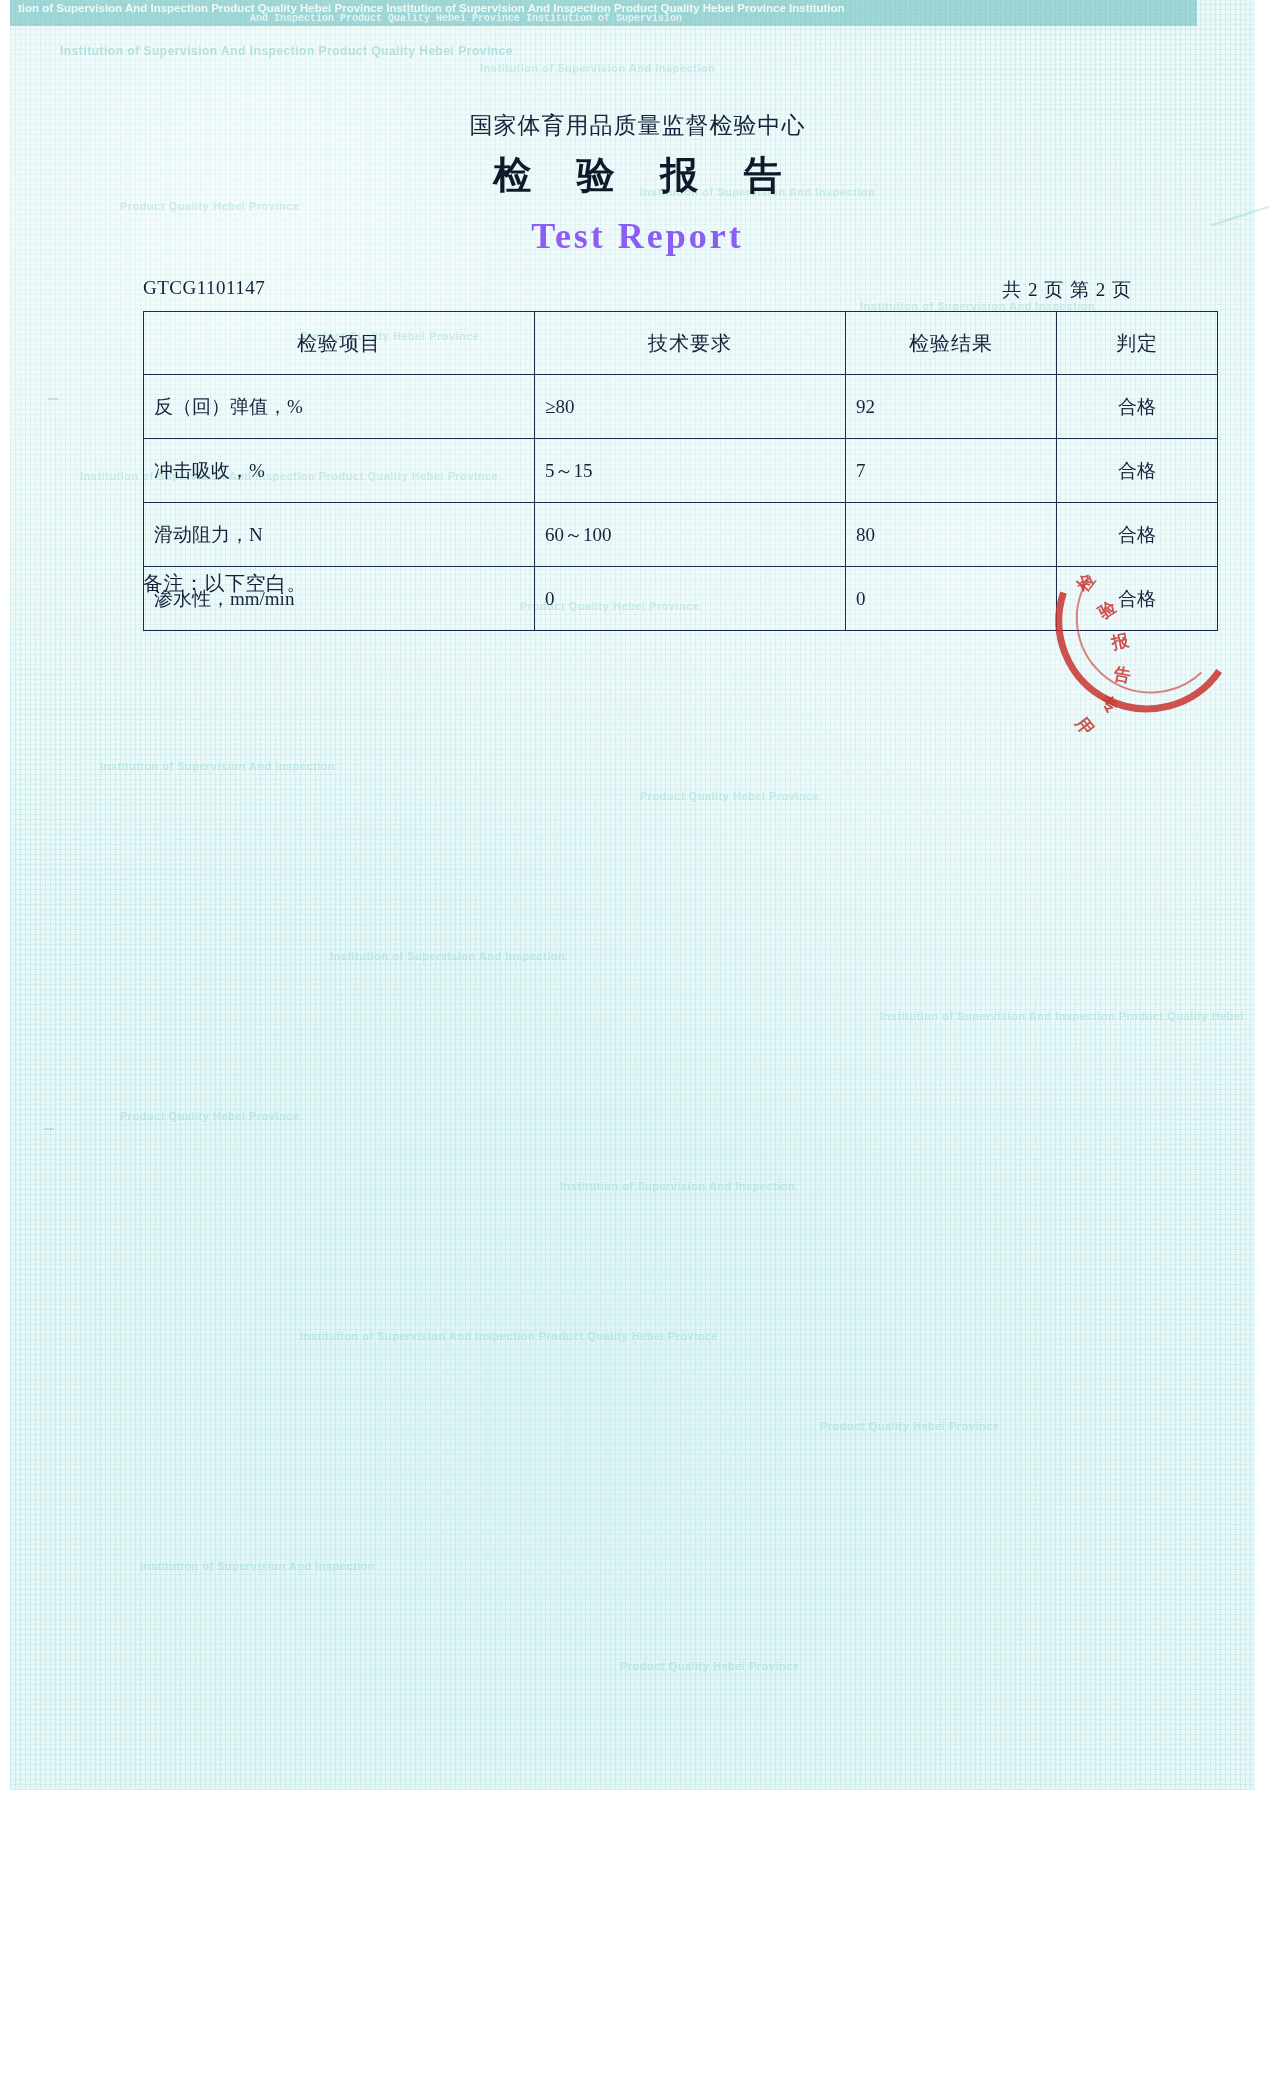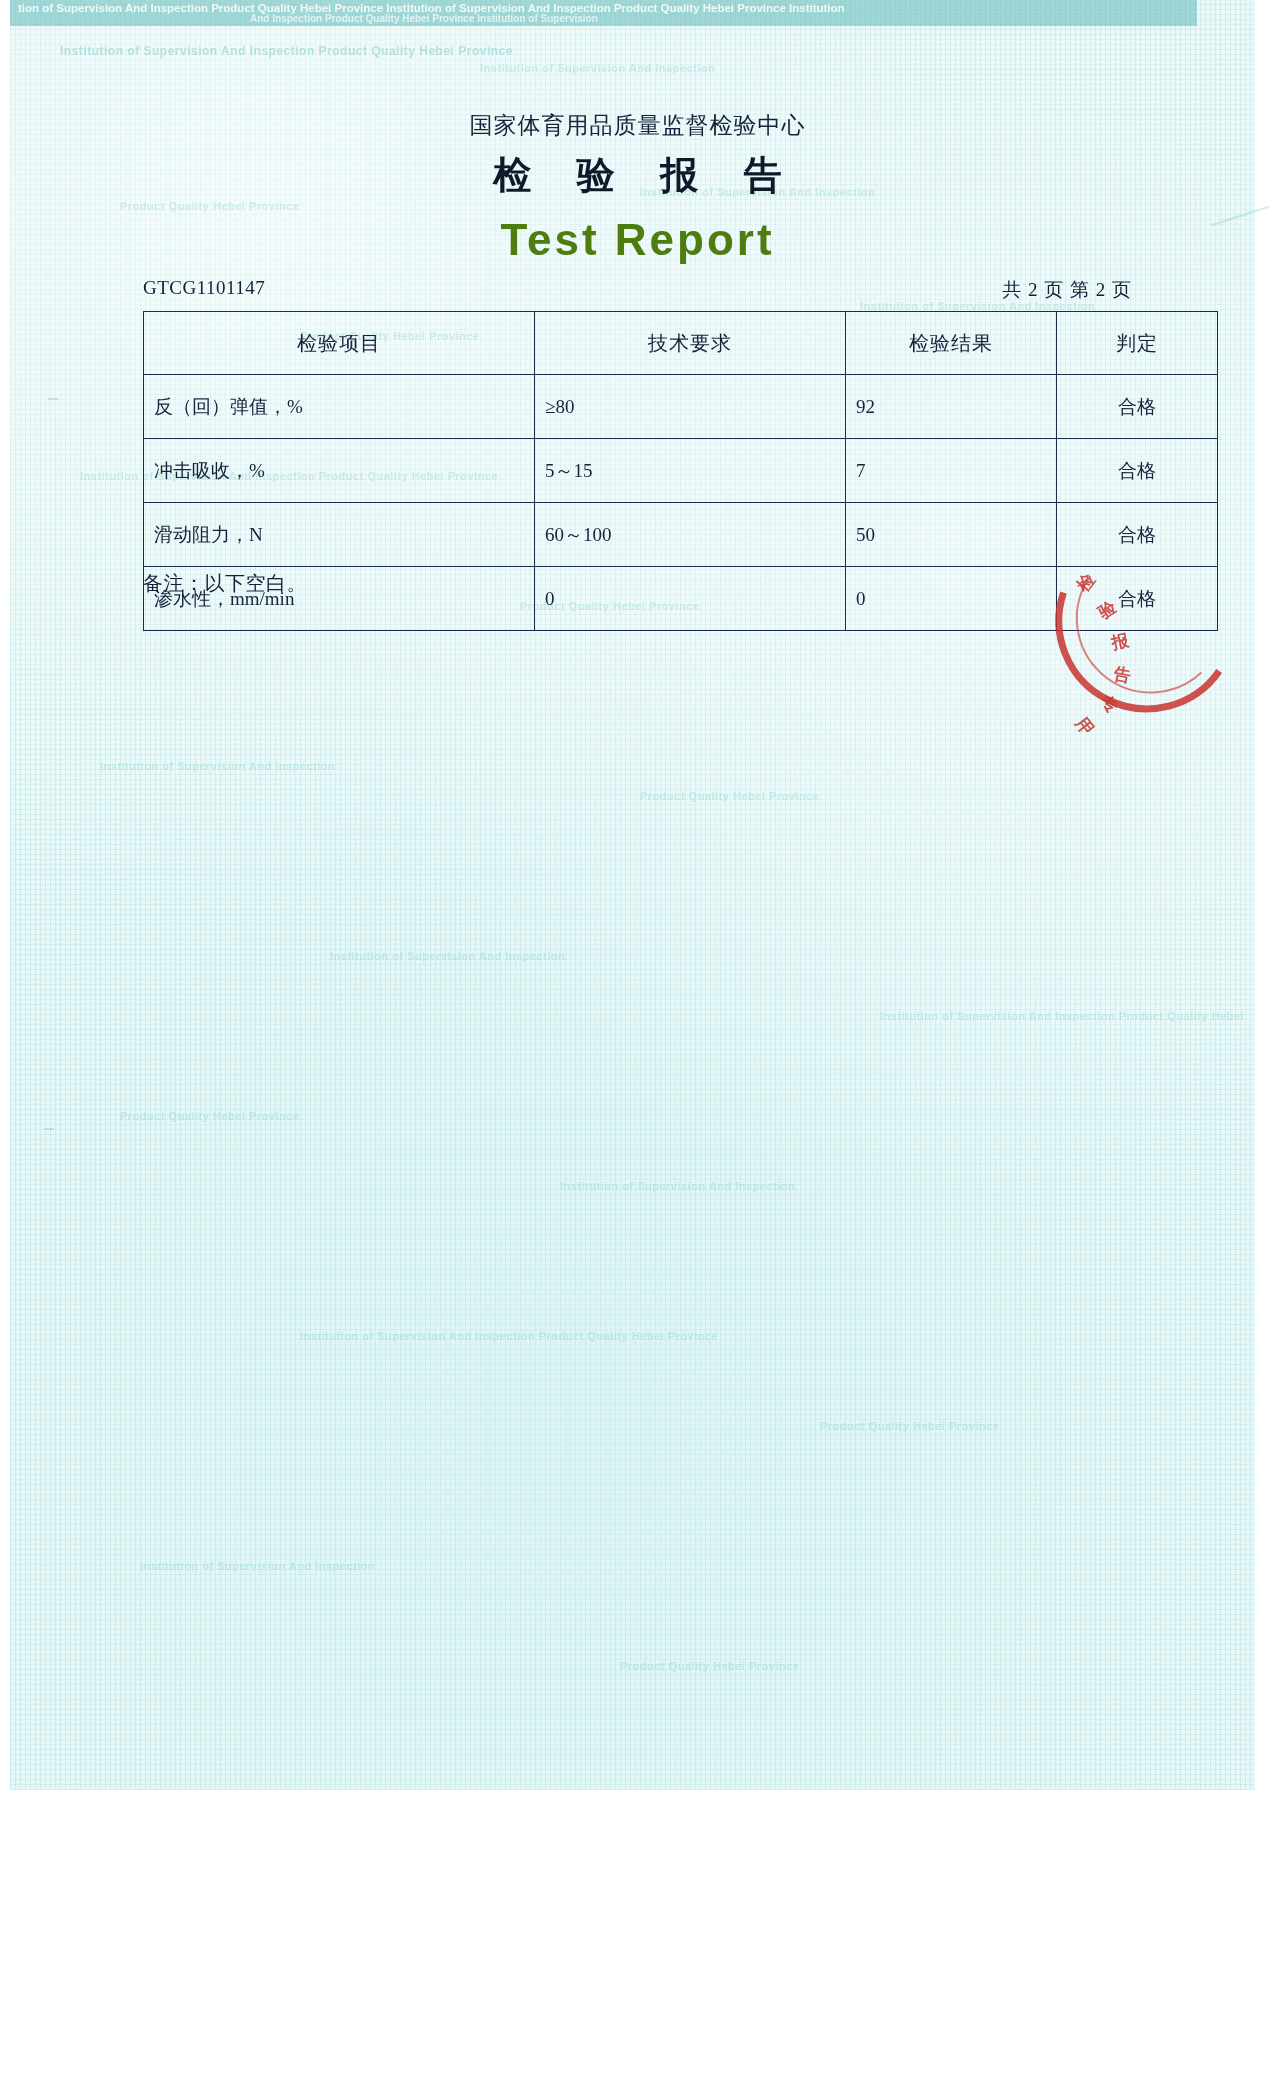--- a/index.html
+++ b/index.html
@@ -88,21 +88,21 @@
     left: 8px; top: 2px;
     font-family: "Liberation Sans", sans-serif;
     font-size: 11.5px;
     font-weight: bold;
     color: rgba(255,255,255,0.85);
     white-space: nowrap;
   }
   #top-band .bandtext2 {
     position: absolute;
     left: 240px; top: 13px;
-    font-family: Liberation Sans, sans-serif;
+    font-family: Liberation Mono, monospace;
     font-size: 10px;
     font-weight: bold;
     color: rgba(255,255,255,0.7);
     white-space: nowrap;
   }
 
   
   #org-line {
     position: absolute;
     left: 0; top: 110px;
@@ -123,24 +123,24 @@
     font-weight: bold;
     color: #0e1a2c;
     letter-spacing: 18px;
     text-indent: 18px;
   }
   #title-en {
     position: absolute;
     left: 0; top: 215px;
     width: 1275px;
     text-align: center;
-    font-family: Liberation Sans, sans-serif;
-    font-size: 44px;
-    font-weight: bold;
-    color: #4d7c0f;
+    font-family: Liberation Serif, serif;
+    font-size: 36px;
+    font-weight: bold;
+    color: #8b5cf6;
     letter-spacing: 3px;
   }
 
   #report-no {
     position: absolute;
     left: 143px; top: 277px;
     font-family: "Liberation Serif", serif;
     font-size: 19px;
     color: #13203a;
     letter-spacing: 0.5px;
@@ -273,21 +273,21 @@
       </tr>
       <tr>
         <td class="col-item">冲击吸收，%</td>
         <td class="col-req">5～15</td>
         <td class="col-result">7</td>
         <td class="col-verdict">合格</td>
       </tr>
       <tr>
         <td class="col-item">滑动阻力，N</td>
         <td class="col-req">60～100</td>
-        <td class="col-result">50</td>
+        <td class="col-result">80</td>
         <td class="col-verdict">合格</td>
       </tr>
       <tr>
         <td class="col-item">渗水性，mm/min</td>
         <td class="col-req">0</td>
         <td class="col-result">0</td>
         <td class="col-verdict">合格</td>
       </tr>
     </tbody>
   </table>

